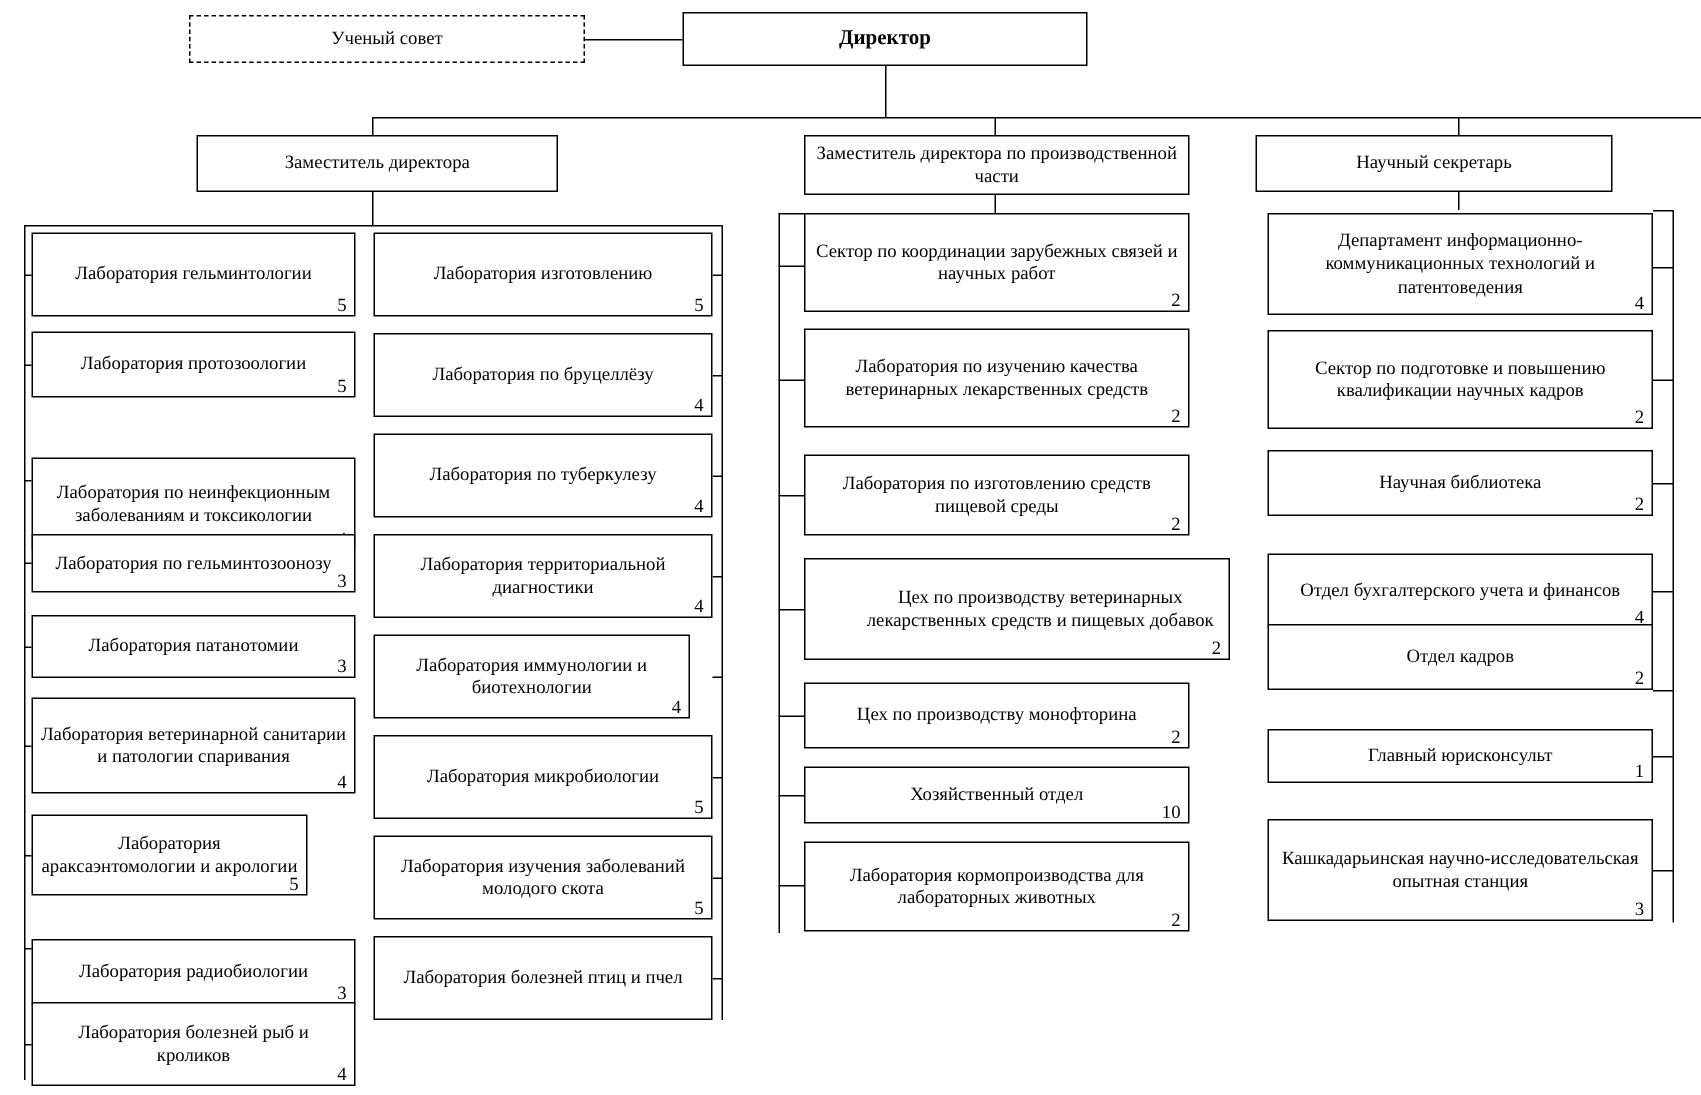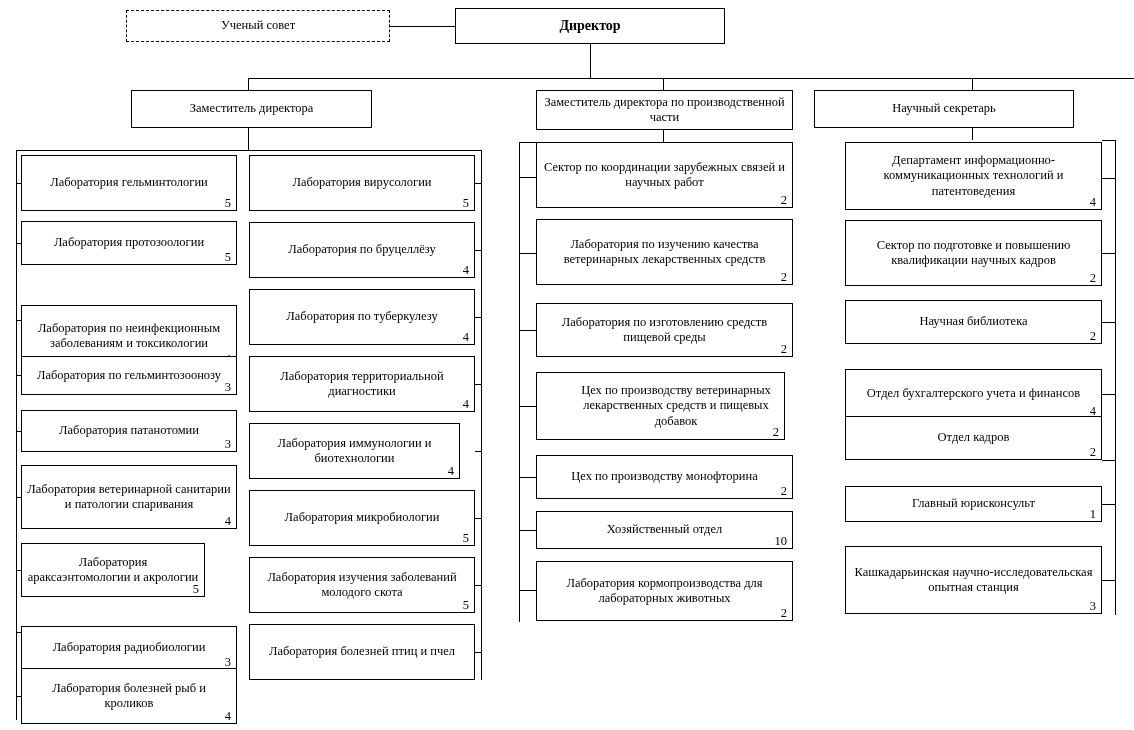--- a/index.html
+++ b/index.html
@@ -81,21 +81,21 @@
   <div class="ln vln" style="left:972px; top:78px; height:12px;"></div>
 
   <div class="box" style="left:131px; top:90px; width:241px; height:38px;">
     <span class="label">Заместитель директора</span>
   </div>
 
   <div class="box" style="left:536px; top:90px; width:257px; height:40px;">
     <span class="label">Заместитель директора по производственной части</span>
   </div>
 
-  <div class="box" style="left:814px; top:90px; width:260px; height:38px;">
+  <div class="box" style="left:837px; top:90px; width:238px; height:38px;">
     <span class="label">Научный секретарь</span>
   </div>
 
   <div class="ln vln" style="left:248px; top:128px; height:22px;"></div>
   <div class="ln hln" style="left:16px; top:150px; width:465px;"></div>
   <div class="ln vln" style="left:16px; top:150px; height:570px;"></div>
   <div class="ln vln" style="left:481px; top:150px; height:530px;"></div>
 
   <div class="ln vln" style="left:663px; top:130px; height:12px;"></div>
   <div class="ln hln" style="left:519px; top:142px; width:144px;"></div>
@@ -155,21 +155,21 @@
   </div>
 
   <div class="ln hln" style="left:16px; top:696px; width:6px;"></div>
   <div class="box" style="left:21px; top:668px; width:216px; height:56px;">
     <span class="label">Лаборатория болезней рыб и кроликов</span>
     <span class="count">4</span>
   </div>
 
   <div class="ln hln" style="left:475px; top:183px; width:7px;"></div>
   <div class="box" style="left:249px; top:155px; width:226px; height:56px;">
-    <span class="label">Лаборатория вирусологии</span>
+    <span class="label">Лаборатория изготовлению</span>
     <span class="count">5</span>
   </div>
 
   <div class="ln hln" style="left:475px; top:250px; width:7px;"></div>
   <div class="box" style="left:249px; top:222px; width:226px; height:56px;">
     <span class="label">Лаборатория по бруцеллёзу</span>
     <span class="count">4</span>
   </div>
 
   <div class="ln hln" style="left:475px; top:317px; width:7px;"></div>
@@ -220,21 +220,21 @@
     <span class="count">2</span>
   </div>
 
   <div class="ln hln" style="left:519px; top:330px; width:17px;"></div>
   <div class="box" style="left:536px; top:303px; width:257px; height:54px;">
     <span class="label">Лаборатория по изготовлению средств пищевой среды</span>
     <span class="count">2</span>
   </div>
 
   <div class="ln hln" style="left:519px; top:406px; width:17px;"></div>
-  <div class="box" style="left:536px; top:372px; width:249px; height:68px;padding-left:36px;">
+  <div class="box" style="left:536px; top:372px; width:284px; height:68px;padding-left:36px;">
     <span class="label">Цех по производству ветеринарных лекарственных средств и пищевых добавок</span>
     <span class="count">2</span>
   </div>
 
   <div class="ln hln" style="left:519px; top:477px; width:17px;"></div>
   <div class="box" style="left:536px; top:455px; width:257px; height:44px;">
     <span class="label">Цех по производству монофторина</span>
     <span class="count">2</span>
   </div>
 

